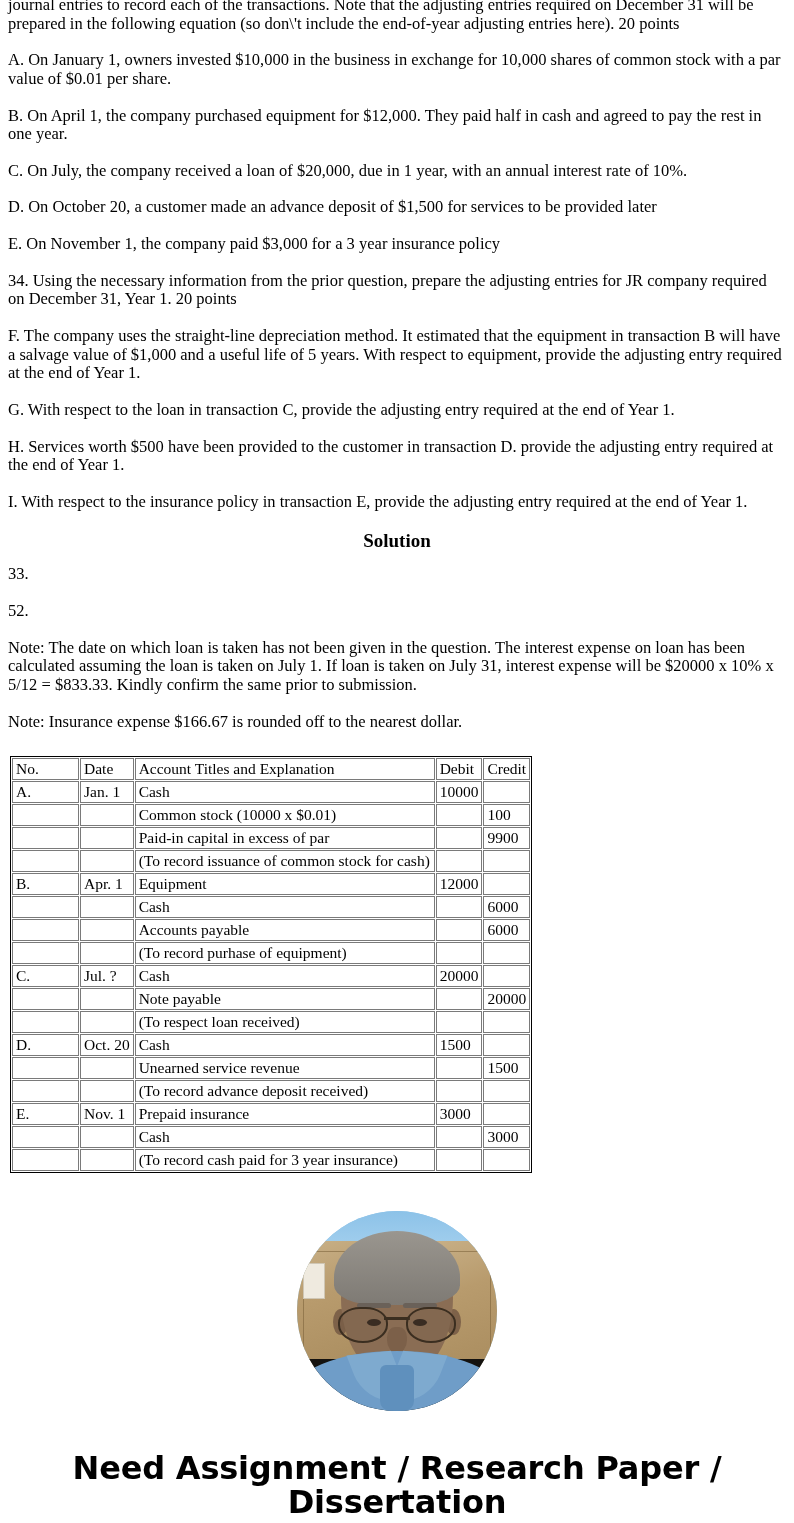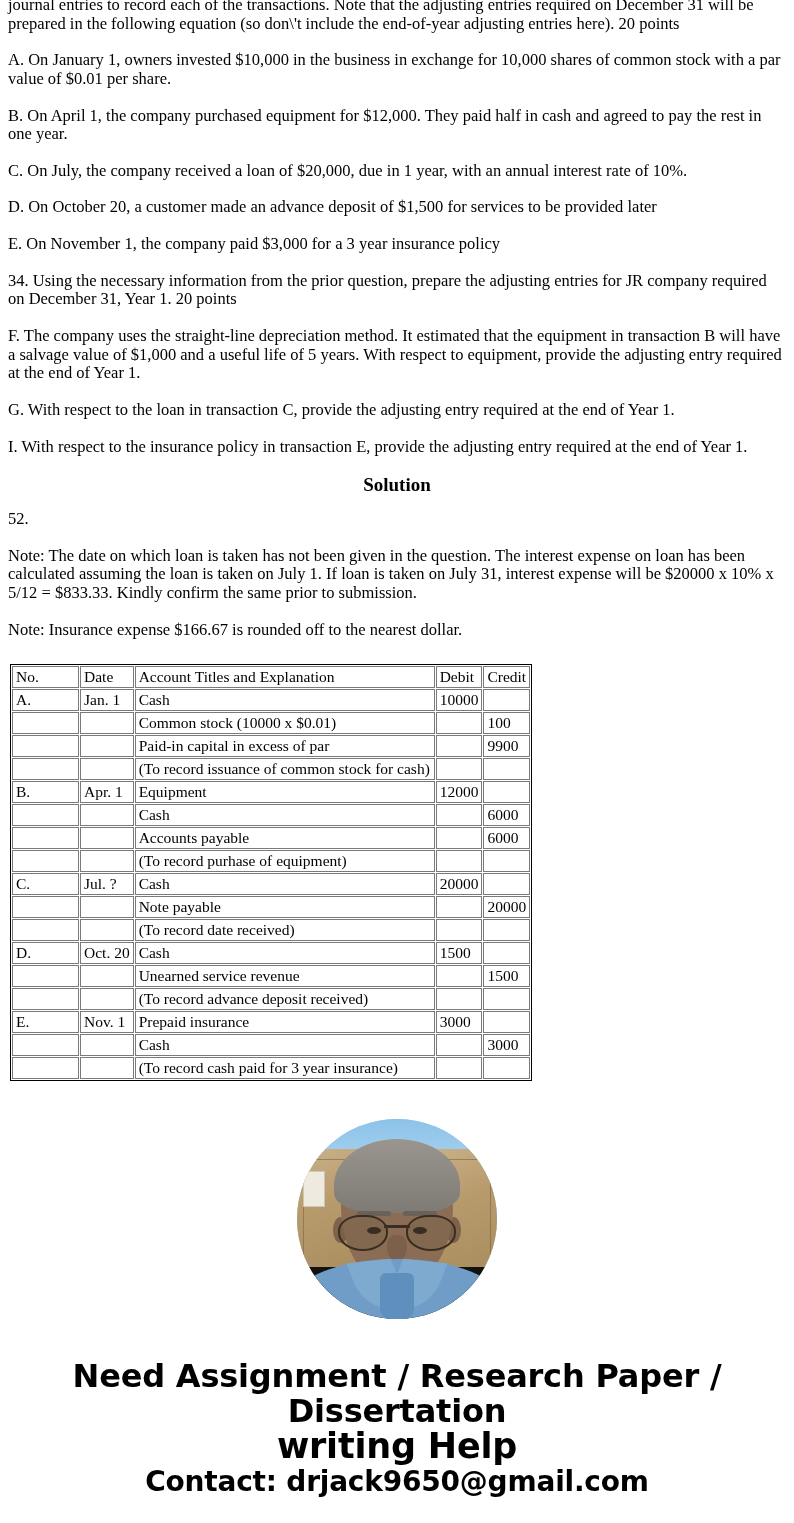--- a/index.html
+++ b/index.html
@@ -237,24 +237,26 @@
   <p class="body-text">A. On January 1, owners invested $10,000 in the business in exchange for 10,000 shares of common stock with a par value of $0.01 per share.</p>
   <p class="body-text">B. On April 1, the company purchased equipment for $12,000. They paid half in cash and agreed to pay the rest in one year.</p>
   <p class="body-text">C. On July, the company received a loan of $20,000, due in 1 year, with an annual interest rate of 10%.</p>
   <p class="body-text">D. On October 20, a customer made an advance deposit of $1,500 for services to be provided later</p>
   <p class="body-text">E. On November 1, the company paid $3,000 for a 3 year insurance policy</p>
 
   <p class="body-text">34. Using the necessary information from the prior question, prepare the adjusting entries for JR company required on December 31, Year 1. 20 points</p>
 
   <p class="body-text">F. The company uses the straight-line depreciation method. It estimated that the equipment in transaction B will have a salvage value of $1,000 and a useful life of 5 years. With respect to equipment, provide the adjusting entry required at the end of Year 1.</p>
   <p class="body-text">G. With respect to the loan in transaction C, provide the adjusting entry required at the end of Year 1.</p>
+  <p class="body-text">H. Services worth $500 have been provided to the customer in transaction D. provide the adjusting entry required at the end of Year 1.</p>
   <p class="body-text">I. With respect to the insurance policy in transaction E, provide the adjusting entry required at the end of Year 1.</p>
 
   <h3 class="solution-heading">Solution</h3>
 
+  <p class="body-text">33.</p>
   <p class="body-text">52.</p>
 
   <p class="body-text">Note: The date on which loan is taken has not been given in the question. The interest expense on loan has been calculated assuming the loan is taken on July 1. If loan is taken on July 31, interest expense will be $20000 x 10% x 5/12 = $833.33. Kindly confirm the same prior to submission.</p>
   <p class="body-text">Note: Insurance expense $166.67 is rounded off to the nearest dollar.</p>
 
   <table class="journal">
     <colgroup>
       <col class="c-no">
         <col class="c-date">
         <col class="c-acct">
@@ -337,21 +339,21 @@
         <tr>
           <td></td>
           <td></td>
           <td>Note payable</td>
           <td></td>
           <td>20000</td>
         </tr>
         <tr>
           <td></td>
           <td></td>
-          <td>(To record date received)</td>
+          <td>(To respect loan received)</td>
           <td></td>
           <td></td>
         </tr>
         <tr>
           <td>D.</td>
           <td>Oct. 20</td>
           <td>Cash</td>
           <td>1500</td>
           <td></td>
         </tr>

